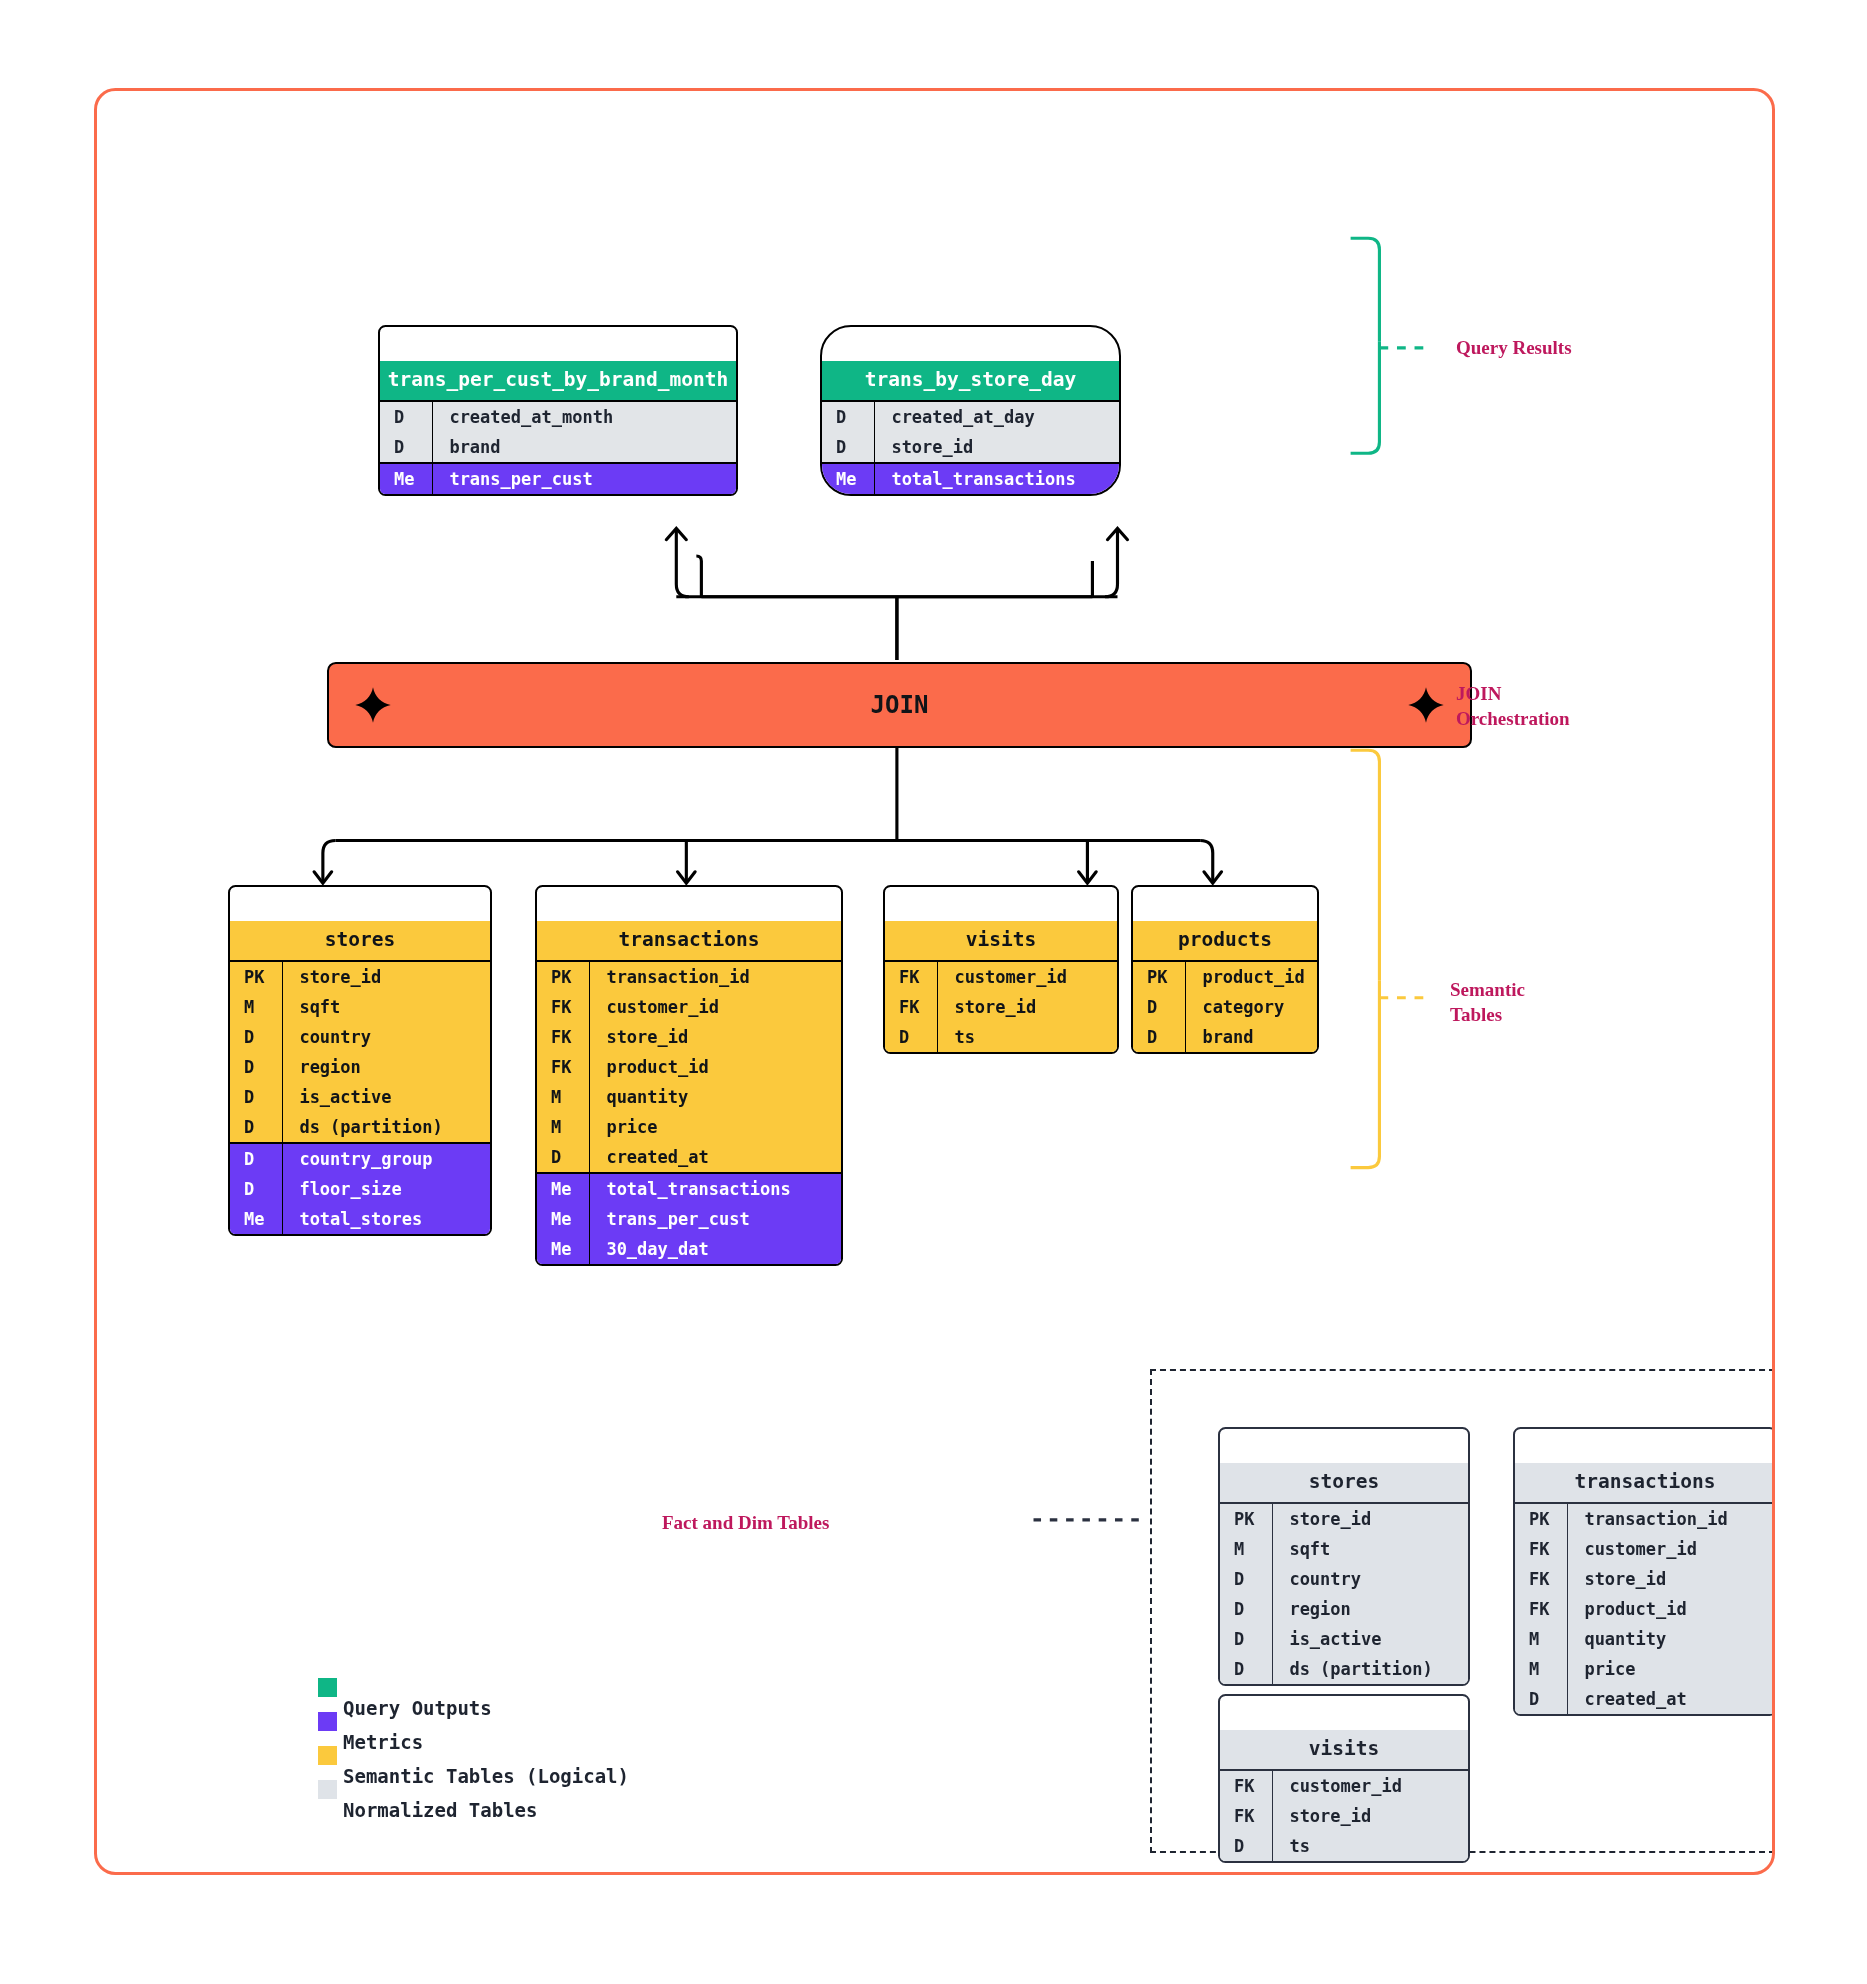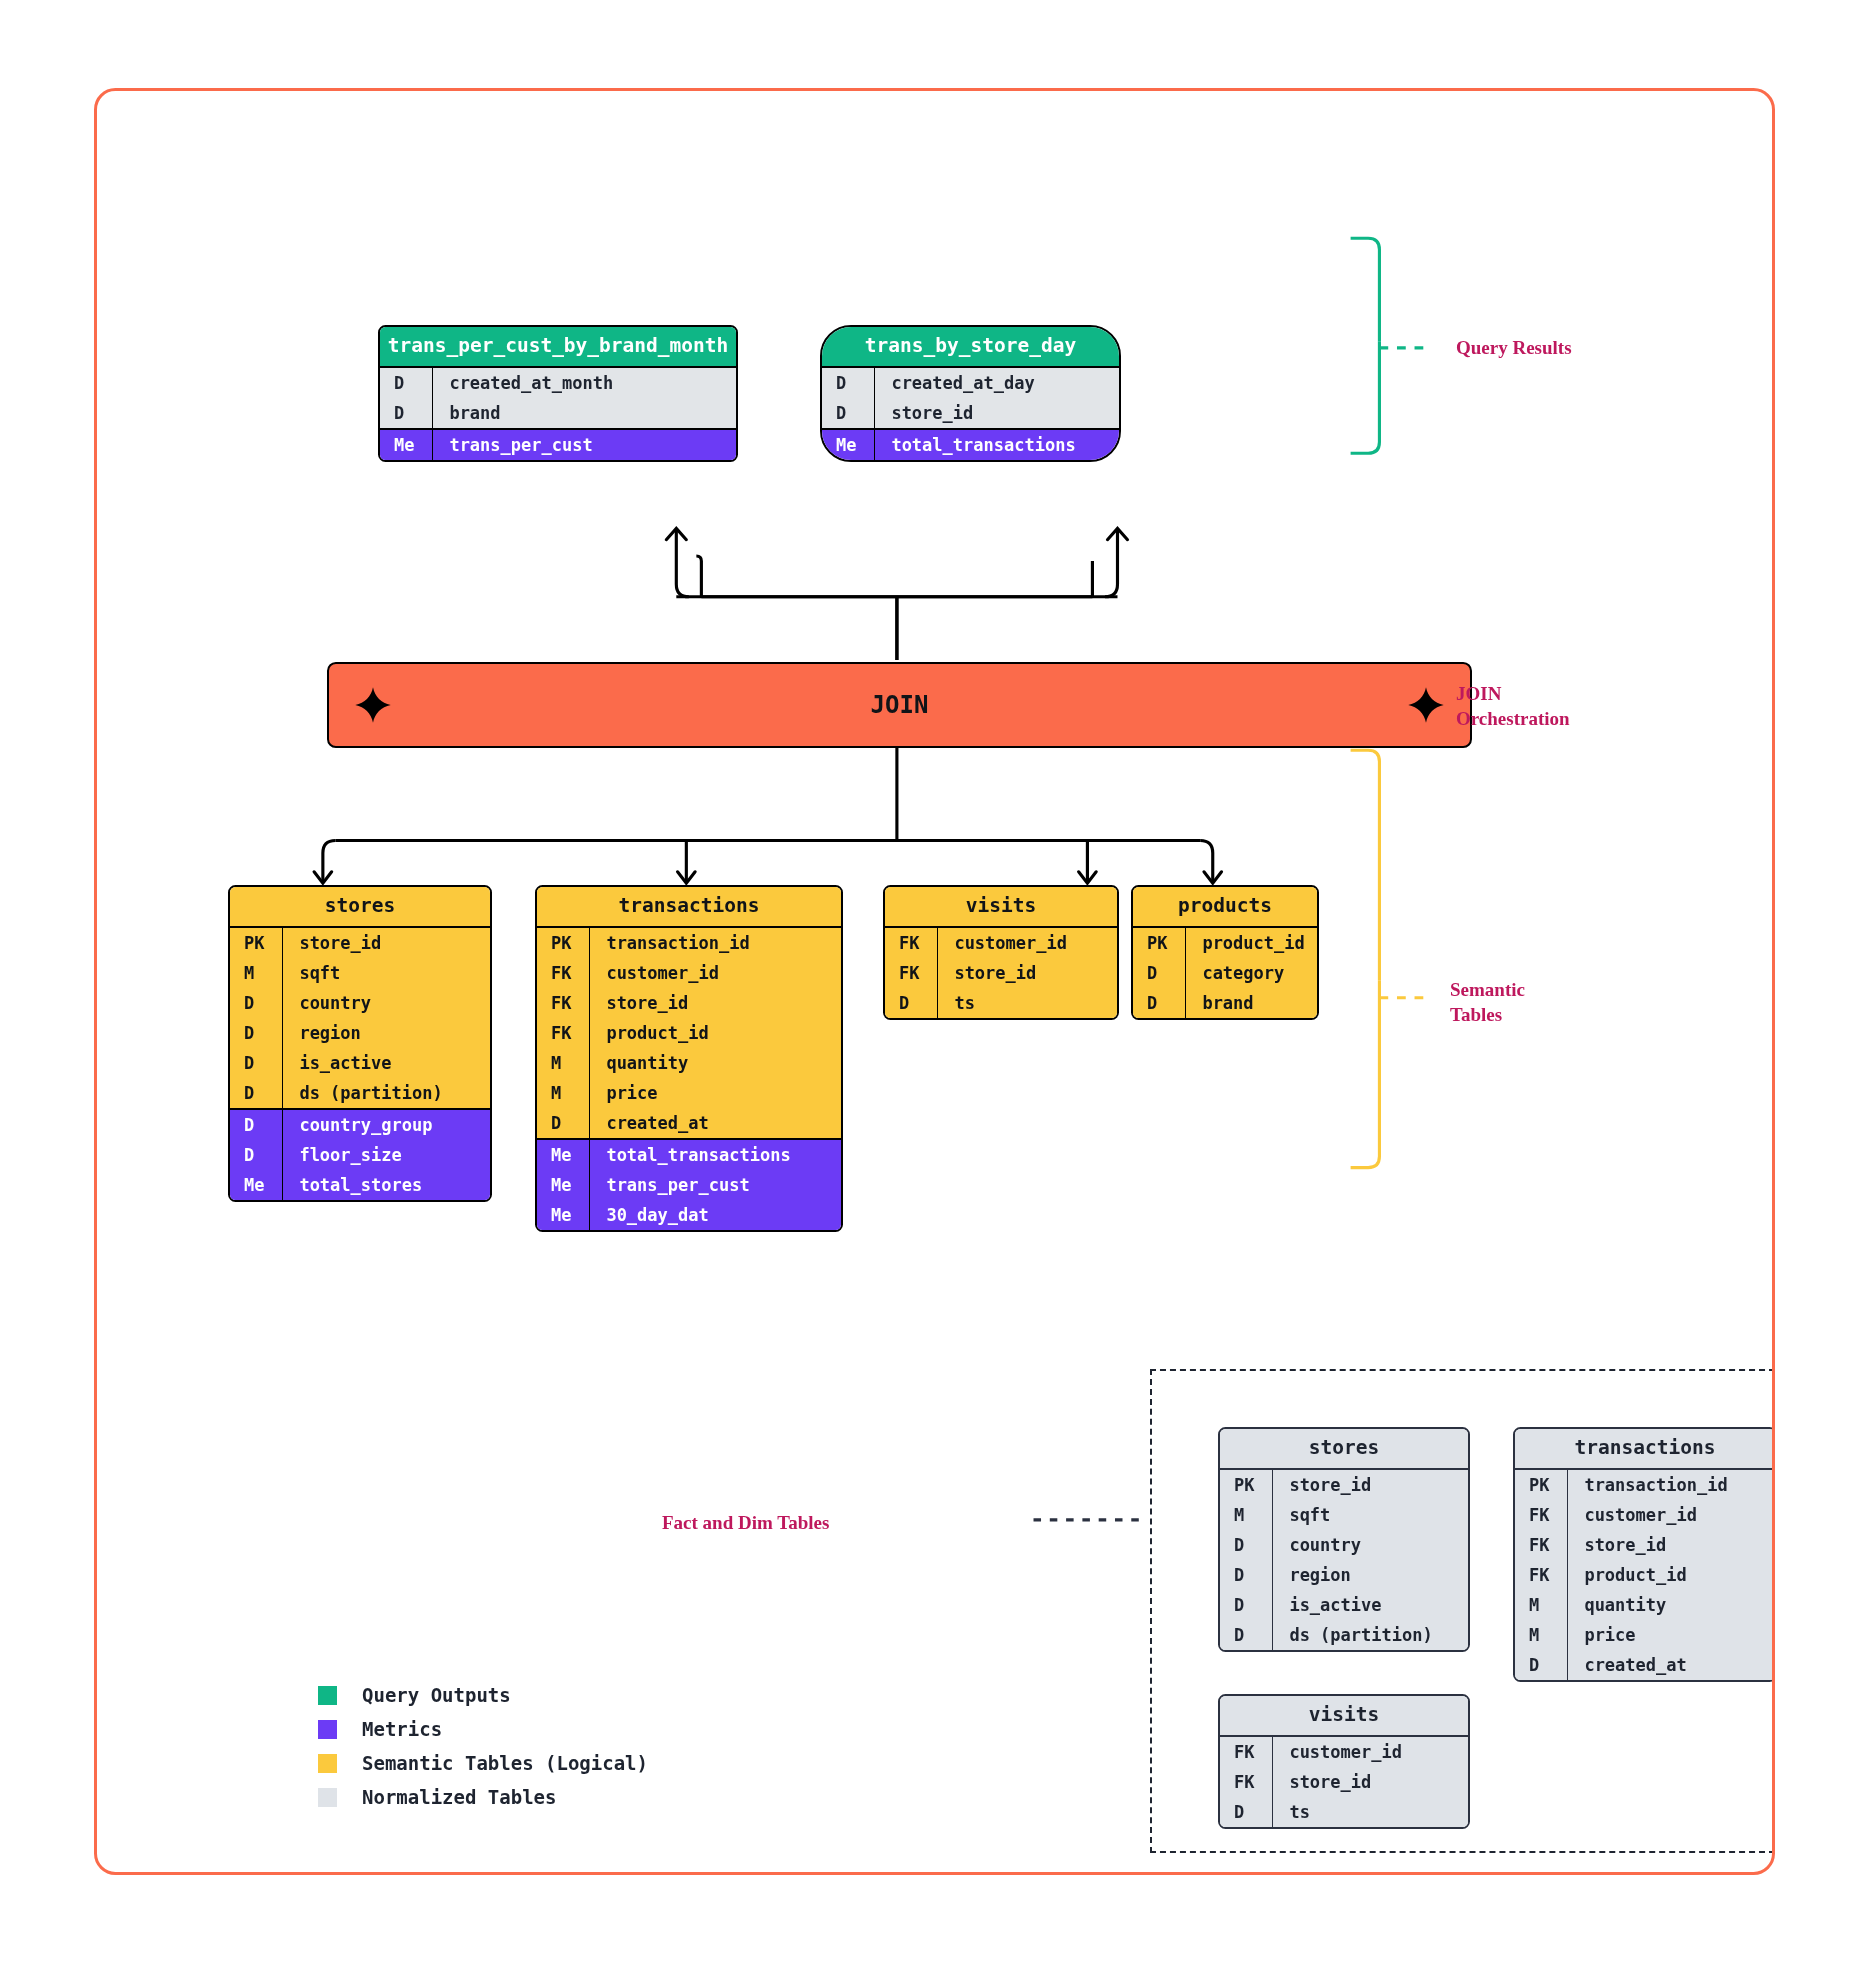--- a/index.html
+++ b/index.html
@@ -42,20 +42,21 @@
     overflow: hidden;
     background: #ffffff;
   }
   .card-title {
     text-align: center;
     font-family: "DejaVu Sans Mono", monospace;
     font-weight: bold;
     font-size: 19.5px;
     padding: 8.2px 6.3px 8.2px;
     line-height: 1.15;
+    margin-top: 34px;
   }
   .rowgrp { display: block; }
   .row {
     display: flex;
     align-items: center;
     font-family: "DejaVu Sans Mono", monospace;
     font-weight: bold;
     font-size: 17px;
     height: 30px;
   }
@@ -123,21 +124,21 @@
   
   .dashbox {
     position: absolute;
     left: 1053px; top: 1278px;
     width: 635px; height: 484px;
     border: 2.5px dashed #1E2430;
   }
 
   
   .legend { position: absolute; left: 221px; top: 1587px; }
-  .legend-row { display: flex; align-items: center; height: 34px; }
+  .legend-row { display: flex; height: 34px; flex-direction: column; }
   .swatch { width: 19px; height: 19px; flex: 0 0 auto; }
   .legend-text {
     margin-left: 25px;
     font-family: "DejaVu Sans Mono", monospace;
     font-weight: bold; font-size: 19px; color: #1E2430;
   }
 </style>
 </head>
 <body>
 

